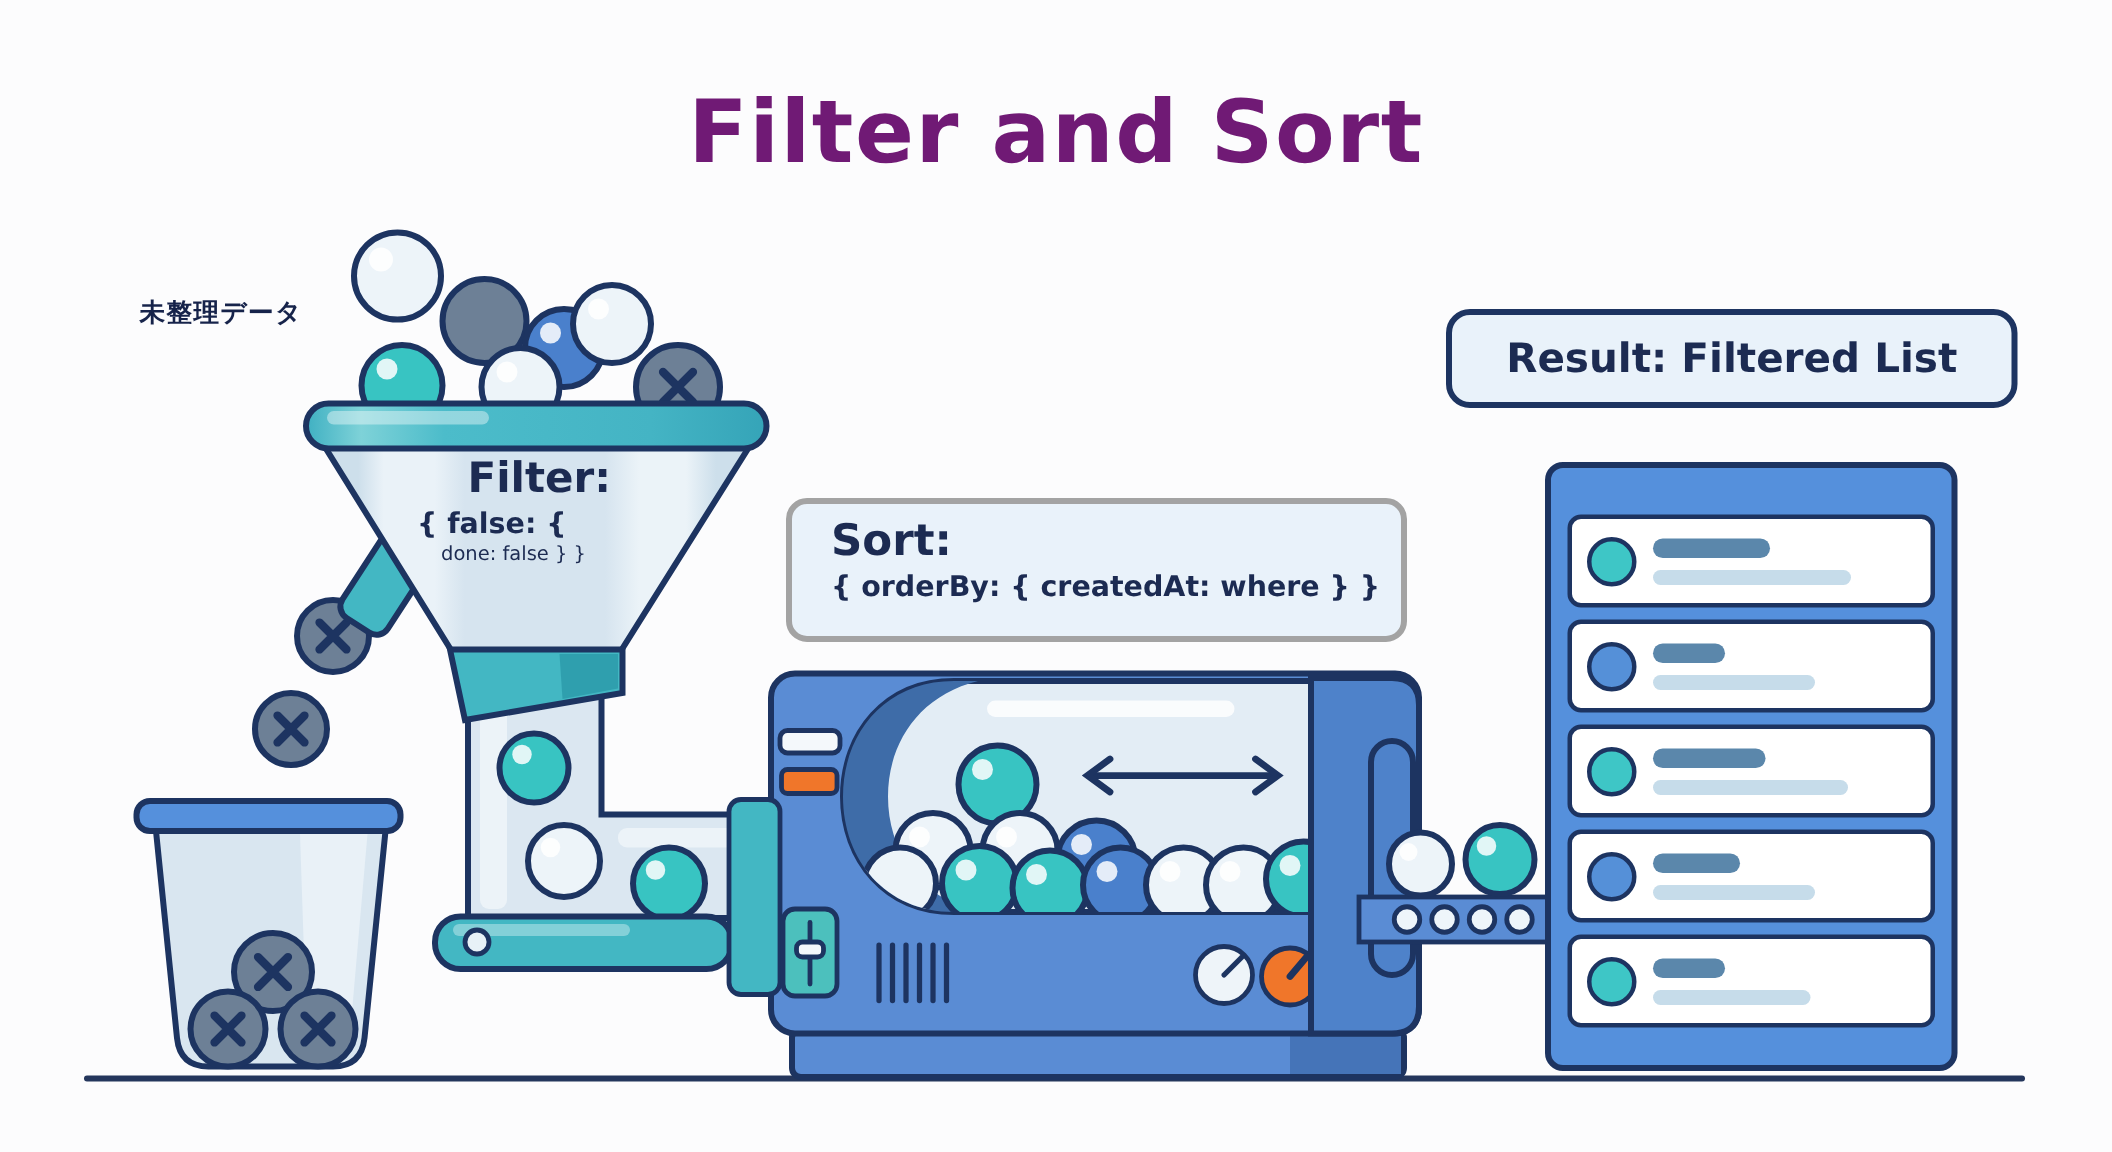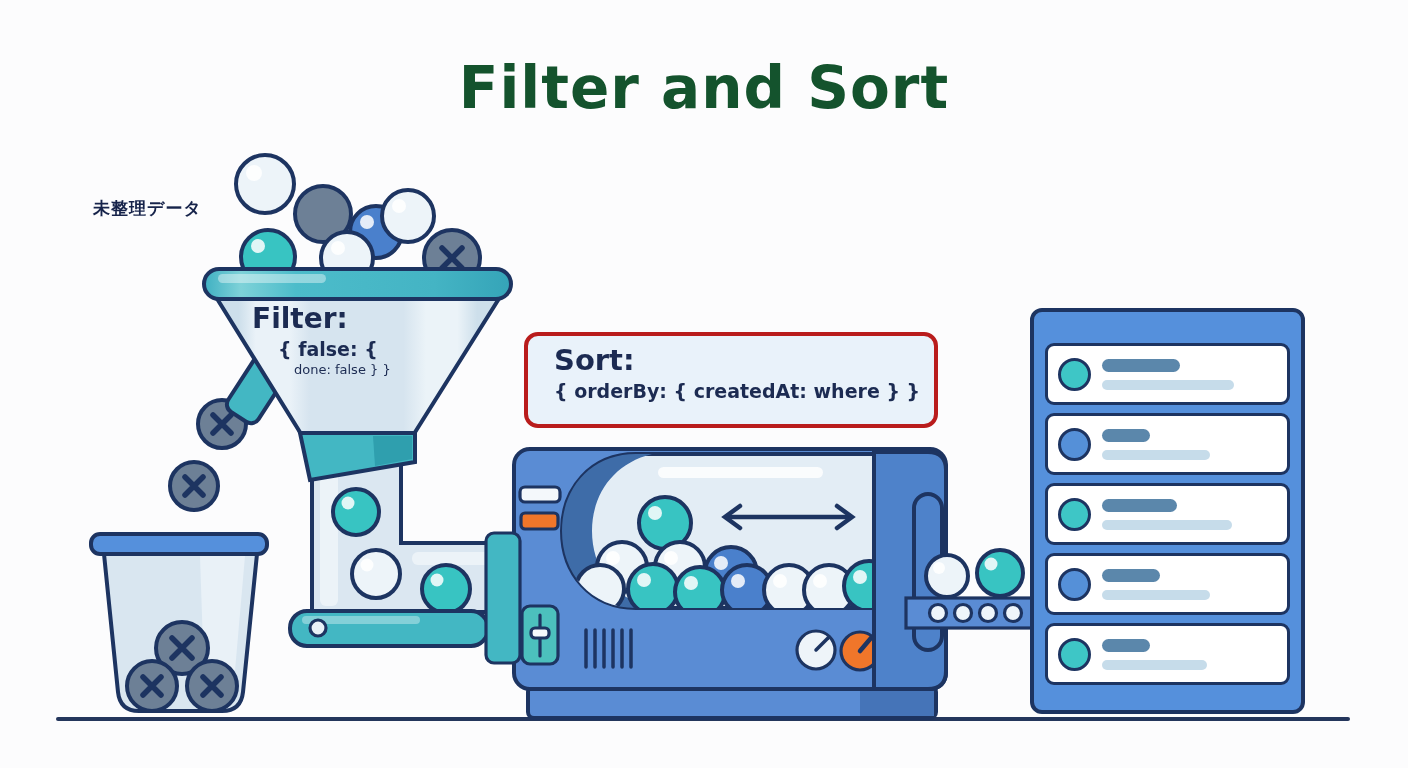--- a/index.html
+++ b/index.html
@@ -1,30 +1,30 @@
 <!DOCTYPE html>
 <html><head>
 <meta charset="utf-8">
 <style>
   html,body{margin:0;padding:0;background:#ffffff;}
   .stage{position:relative;width:1408px;height:768px;background:#fcfcfd;overflow:hidden;
          font-family:"DejaVu Sans","Liberation Sans",sans-serif;color:#1c2b52;}
   .stage svg{position:absolute;left:0;top:0;}
 
   .title{position:absolute;left:0;right:0;top:54px;text-align:center;
-         font-size:58px;font-weight:700;color:#14532d;letter-spacing:1px;}
+         font-size:58px;font-weight:700;color:#701a75;letter-spacing:1px;}
   .jp{position:absolute;left:93px;top:197px;font-size:17px;font-weight:700;color:#16234a;letter-spacing:1px;}
 
   .funnel-text{position:absolute;left:252px;top:301px;width:215px;color:#1c2b52;line-height:1.25;}
-  .funnel-text .h{font-size:28px;font-weight:700;text-align:left;}
+  .funnel-text .h{font-size:28px;font-weight:700;text-align:center;}
   .funnel-text .c1{font-size:19px;font-weight:700;padding-left:26px;margin-top:2px;}
   .funnel-text .c2{font-size:13px;font-weight:400;padding-left:42px;}
 
   .sort-box{position:absolute;left:524px;top:332px;width:414px;height:96px;background:#e9f2fa;
-            border:4px solid #b91c1c;border-radius:14px;box-sizing:border-box;
+            border:4px solid #a3a3a3;border-radius:14px;box-sizing:border-box;
             padding:7px 0 0 26px;white-space:nowrap;}
   .sort-box .h{font-size:29px;font-weight:700;}
   .sort-box .c{font-size:19px;font-weight:700;margin-top:3px;}
 
   .result-box{position:absolute;left:964px;top:206px;width:381px;height:66px;background:#e9f2fa;
               border:4px solid #1d3461;border-radius:16px;box-sizing:border-box;
               display:flex;align-items:center;justify-content:center;
               font-size:27px;font-weight:700;white-space:nowrap;}
 
   .result-panel{position:absolute;left:1030px;top:308px;width:275px;height:406px;background:#5590dc;
@@ -238,20 +238,23 @@
     <div class="h">Filter:</div>
     <div class="c1">{ false: {</div>
     <div class="c2">done: false } }</div>
   </div>
 
   <div class="sort-box">
     <div class="h">Sort:</div>
     <div class="c">{ orderBy: { createdAt: where } }</div>
   </div>
 
+  <div class="result-box">
+    <span>Result: Filtered List</span>
+  </div>
 
   <div class="result-panel">
       <div class="card">
         <div class="card-circle" style="background: rgb(62, 198, 198);"></div>
         <div class="card-bars">
           <div class="bar1" style="width: 78px;"></div>
           <div class="bar2" style="width: 132px;"></div>
         </div>
       </div>
       <div class="card">

